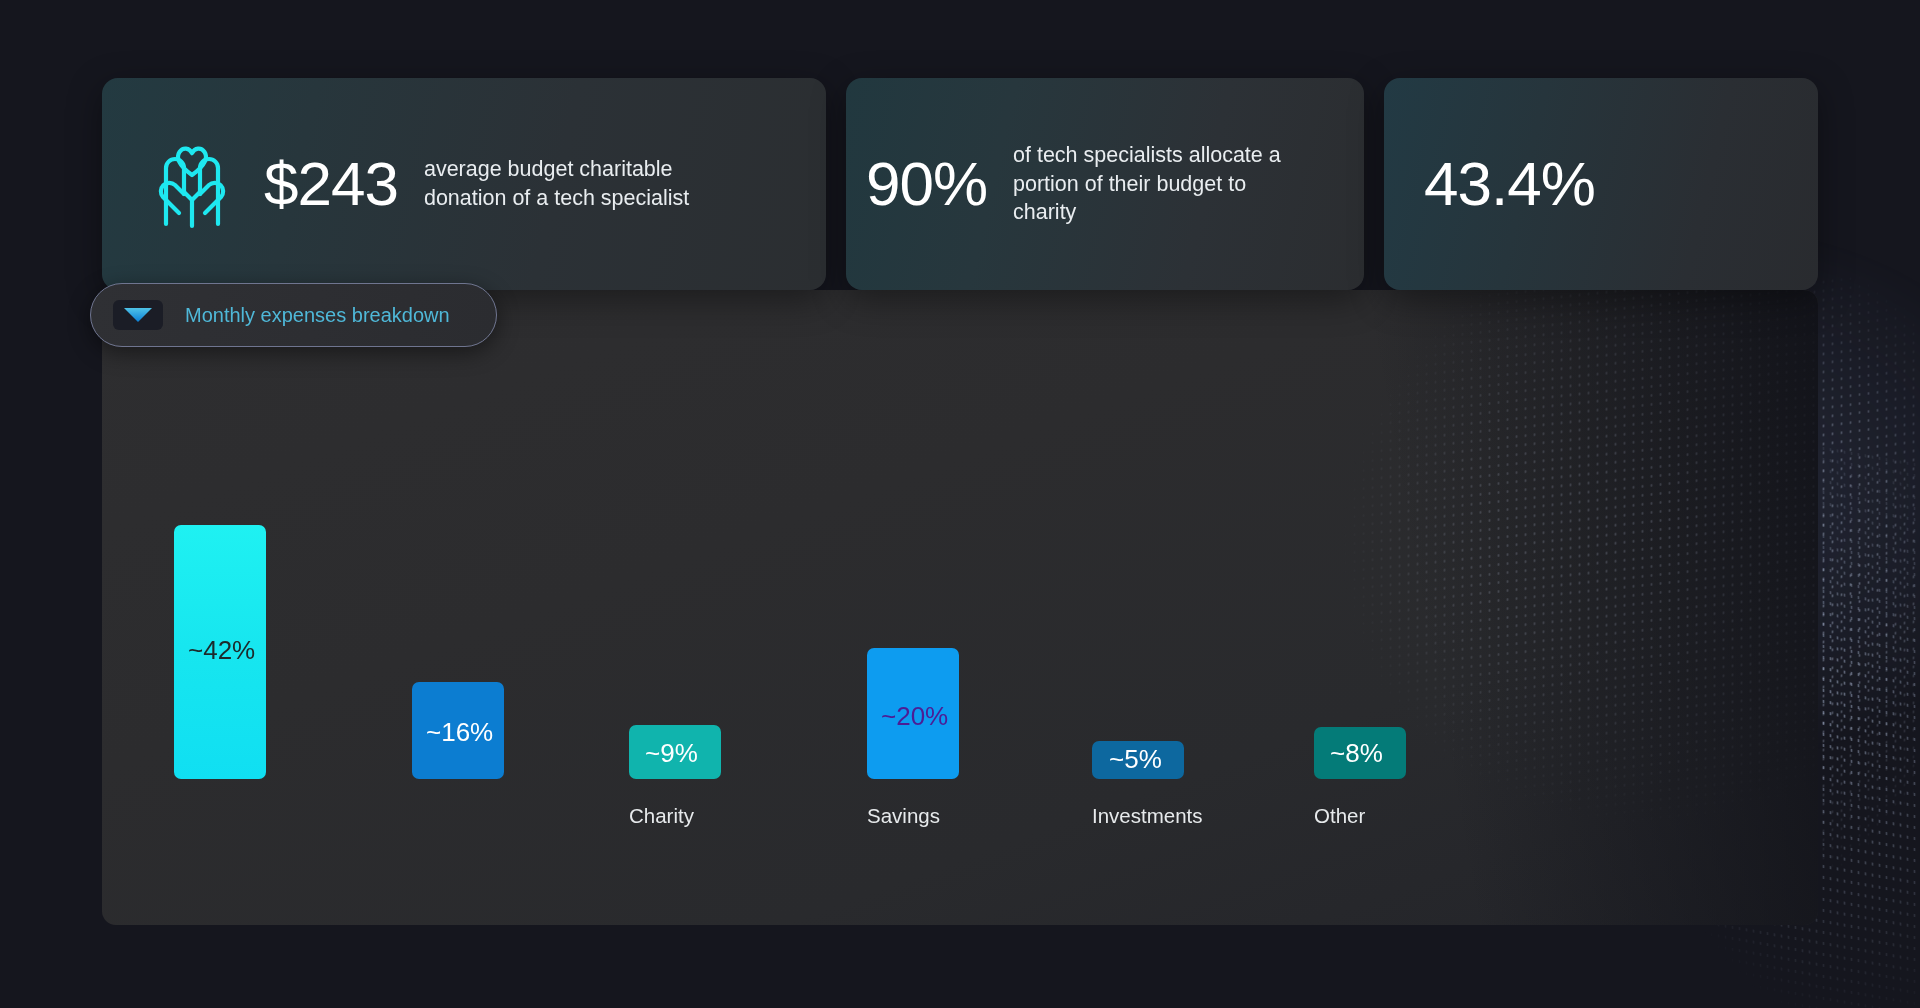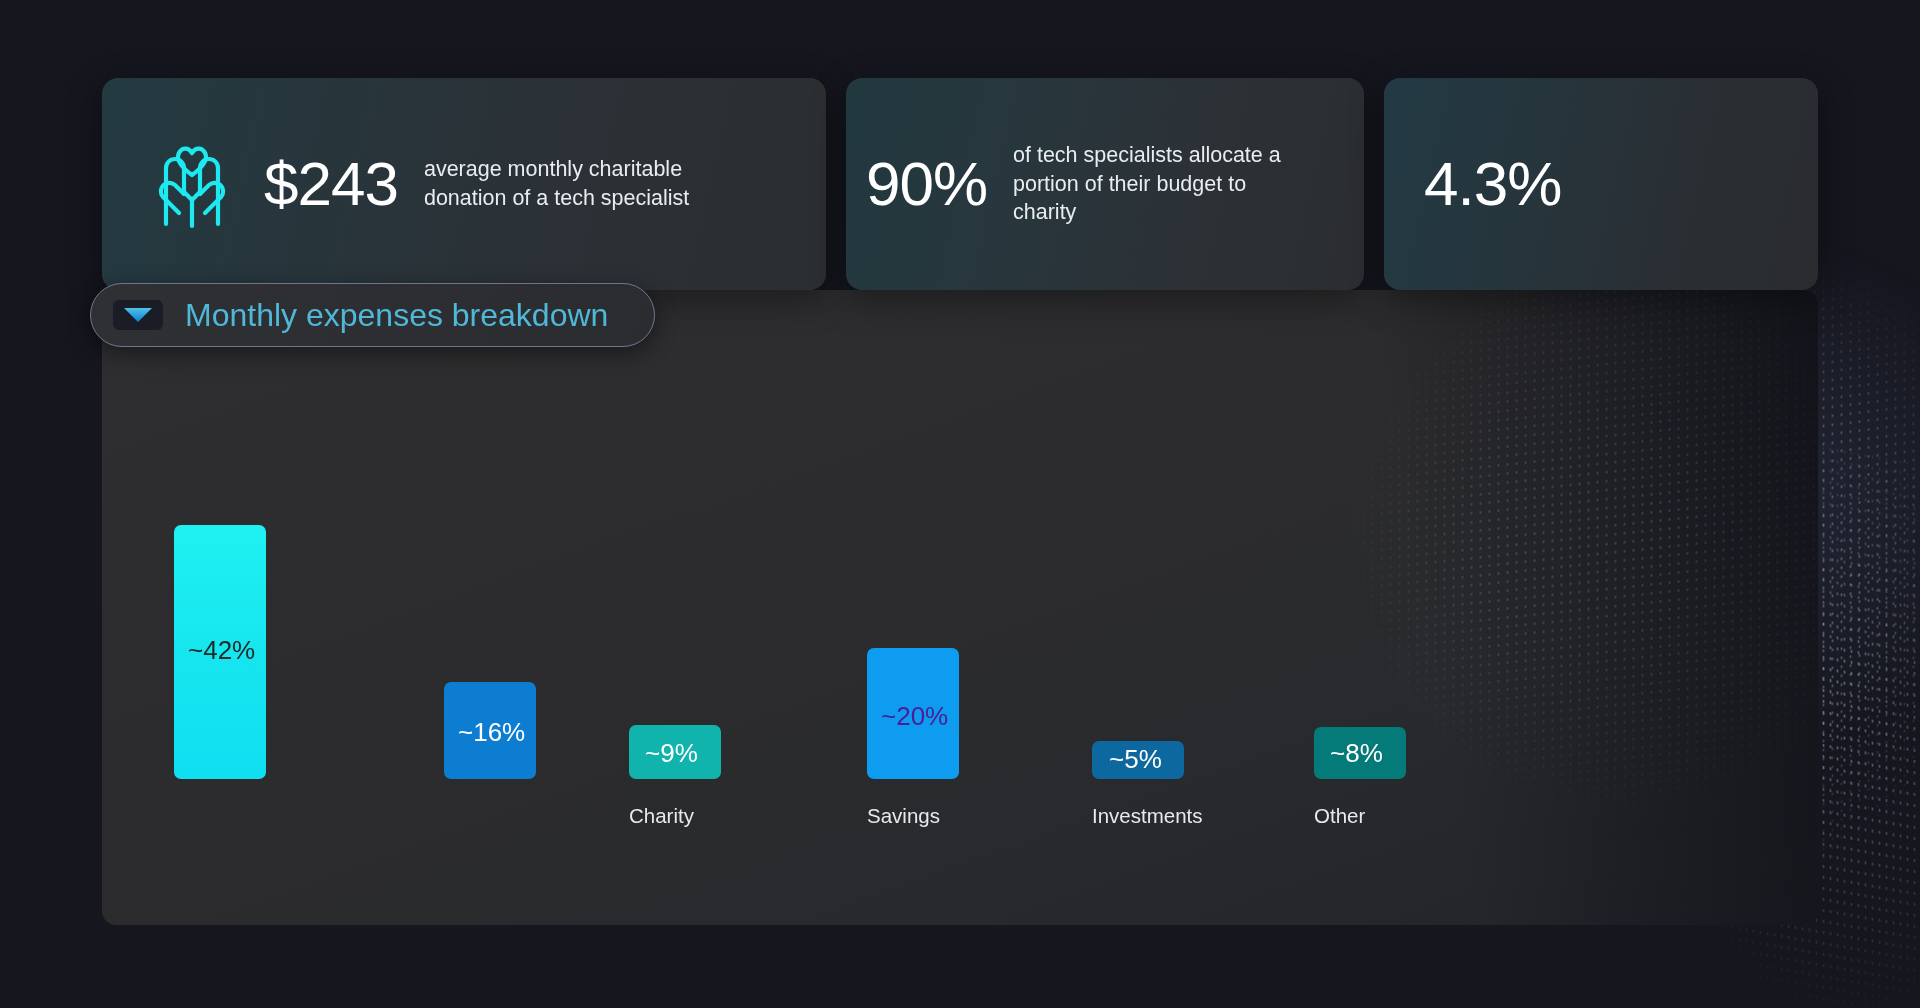--- a/index.html
+++ b/index.html
@@ -104,21 +104,21 @@
     display:flex;align-items:center;padding:0 46px 0 22px;
     border-radius:34px;border:1px solid #6f7590;
     background:linear-gradient(100deg,#2f3034 0%,#2d2e32 55%,#2b2c30 100%);
     box-shadow:0 6px 22px rgba(0,0,0,.45);
   }
   #breakdown-pill .tri-box{
     width:50px;height:30px;border-radius:6px;background:#1b1d26;
     display:flex;align-items:center;justify-content:center;margin-right:22px;
   }
   #breakdown-pill .pill-label{
-    color:#4fb8d8;font-size:32px;font-weight:400;white-space:nowrap;
+    color:#4fb8d8;font-size:20px;font-weight:400;white-space:nowrap;
   }
 
   
   #chart{
     position:absolute;left:0;top:0;width:1716px;height:516px;z-index:4;
   }
   .bar-col{
     position:absolute;bottom:0;display:flex;flex-direction:column;align-items:flex-start;
   }
   .bar-rect{
@@ -151,30 +151,30 @@
         <path d="M20 90 V34 a9 9 0 0 1 18 0 v26"></path>
         <path d="M72 90 V34 a9 9 0 0 0 -18 0 v26"></path>
         <path d="M38 60 l-9 -9 a8.5 8.5 0 0 0 -12 12 L33 79"></path>
         <path d="M54 60 l9 -9 a8.5 8.5 0 0 1 12 12 L59 79"></path>
         <path d="M46 92 V66 l-8 -8"></path>
         <path d="M46 66 l8 -8"></path>
         <path d="M46 41 c-14 -10 -16 -18 -12.5 -23 3.4 -5 9.9 -4.2 12.5 1.2 2.6 -5.4 9.1 -6.2 12.5 -1.2 3.5 5 1.5 13 -12.5 23z"></path>
       </svg>
     </span>
     <span class="stat-number">$243</span>
-    <span class="stat-desc">average monthly charitable donation of a tech specialist</span>
+    <span class="stat-desc">average budget charitable donation of a tech specialist</span>
   </div>
 
   <div class="stat-card c2">
     <span class="stat-number">90%</span>
     <span class="stat-desc">of tech specialists allocate a portion of their budget to charity</span>
   </div>
 
   <div class="stat-card c3">
-    <span class="stat-number">4.3%</span>
+    <span class="stat-number">43.4%</span>
   </div>
 
 </div>
 
 <div id="main-panel">
   <div class="panel-dots"></div>
   <div class="panel-shade"></div>
 
   <div id="chart">
 
@@ -182,21 +182,21 @@
 
       <div class="bar-rect" style="left:72px;bottom:27px;width:92px;height:254px;
                   background:linear-gradient(180deg,#1ff1f2 0%,#17e6ef 48%,#10dff2 100%);">
         <span class="bar-value" style="color:#1c2a2b;padding-bottom:116px;">~42%</span>
       </div>
 
     </div>
 
     <div class="bar-col">
 
-      <div class="bar-rect" style="left:310px;bottom:27px;width:92px;height:97px;background:#0c7dd1;margin-left:32px;">
+      <div class="bar-rect" style="left:310px;bottom:27px;width:92px;height:97px;background:#0c7dd1;">
         <span class="bar-value" style="color:#ffffff;padding-bottom:34px;">~16%</span>
       </div>
 
     </div>
 
     <div class="bar-col">
 
       <div class="bar-rect" style="left:527px;bottom:27px;width:92px;height:54px;background:#10b4ad;">
         <span class="bar-value" style="color:#ffffff;padding-bottom:13px;padding-left:16px;">~9%</span>
       </div>

